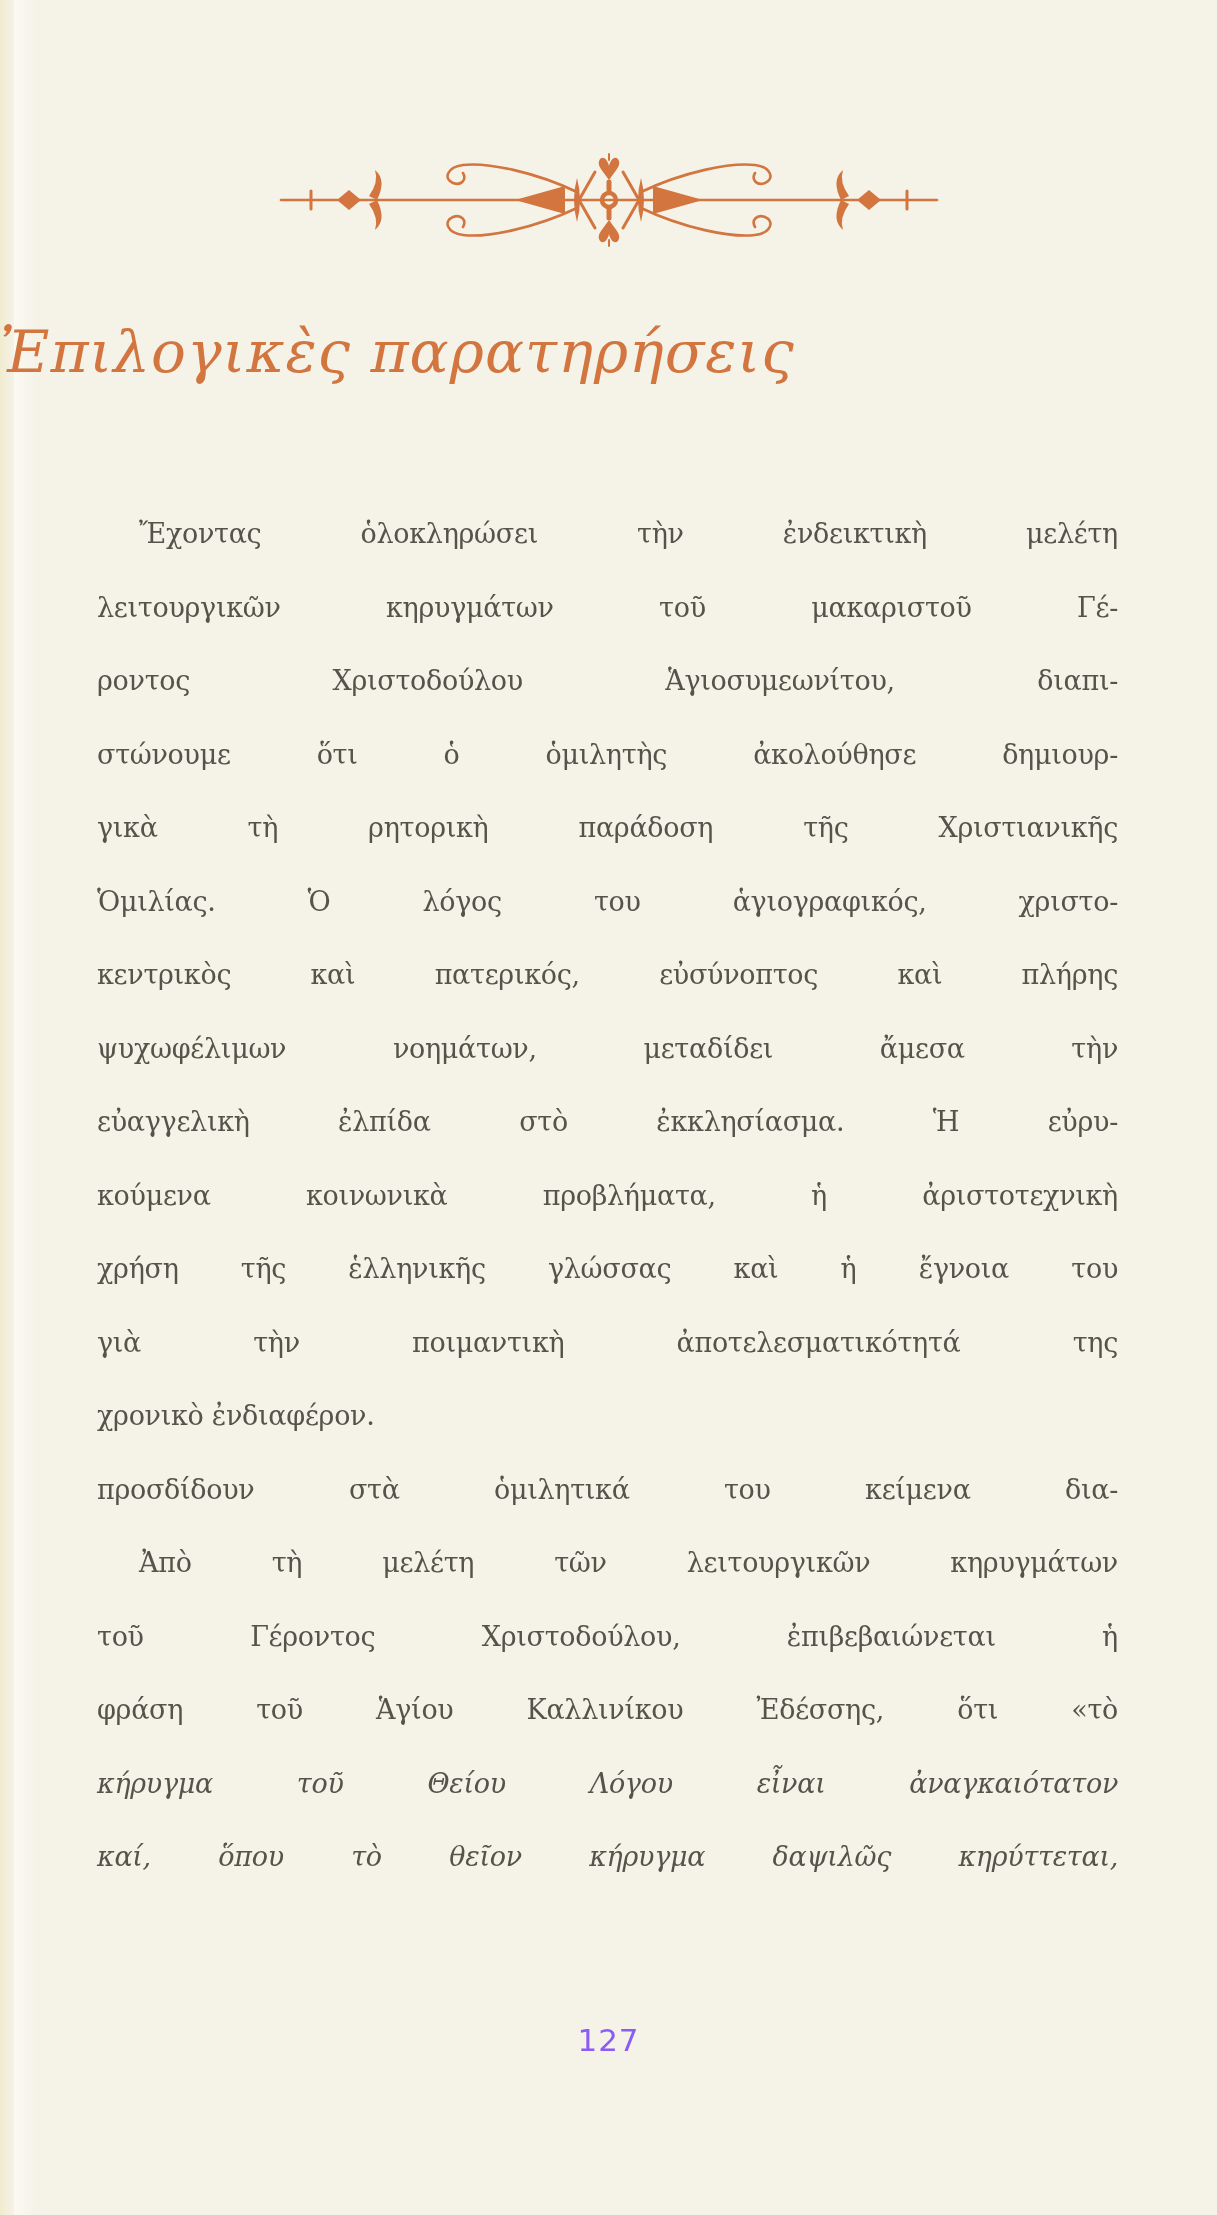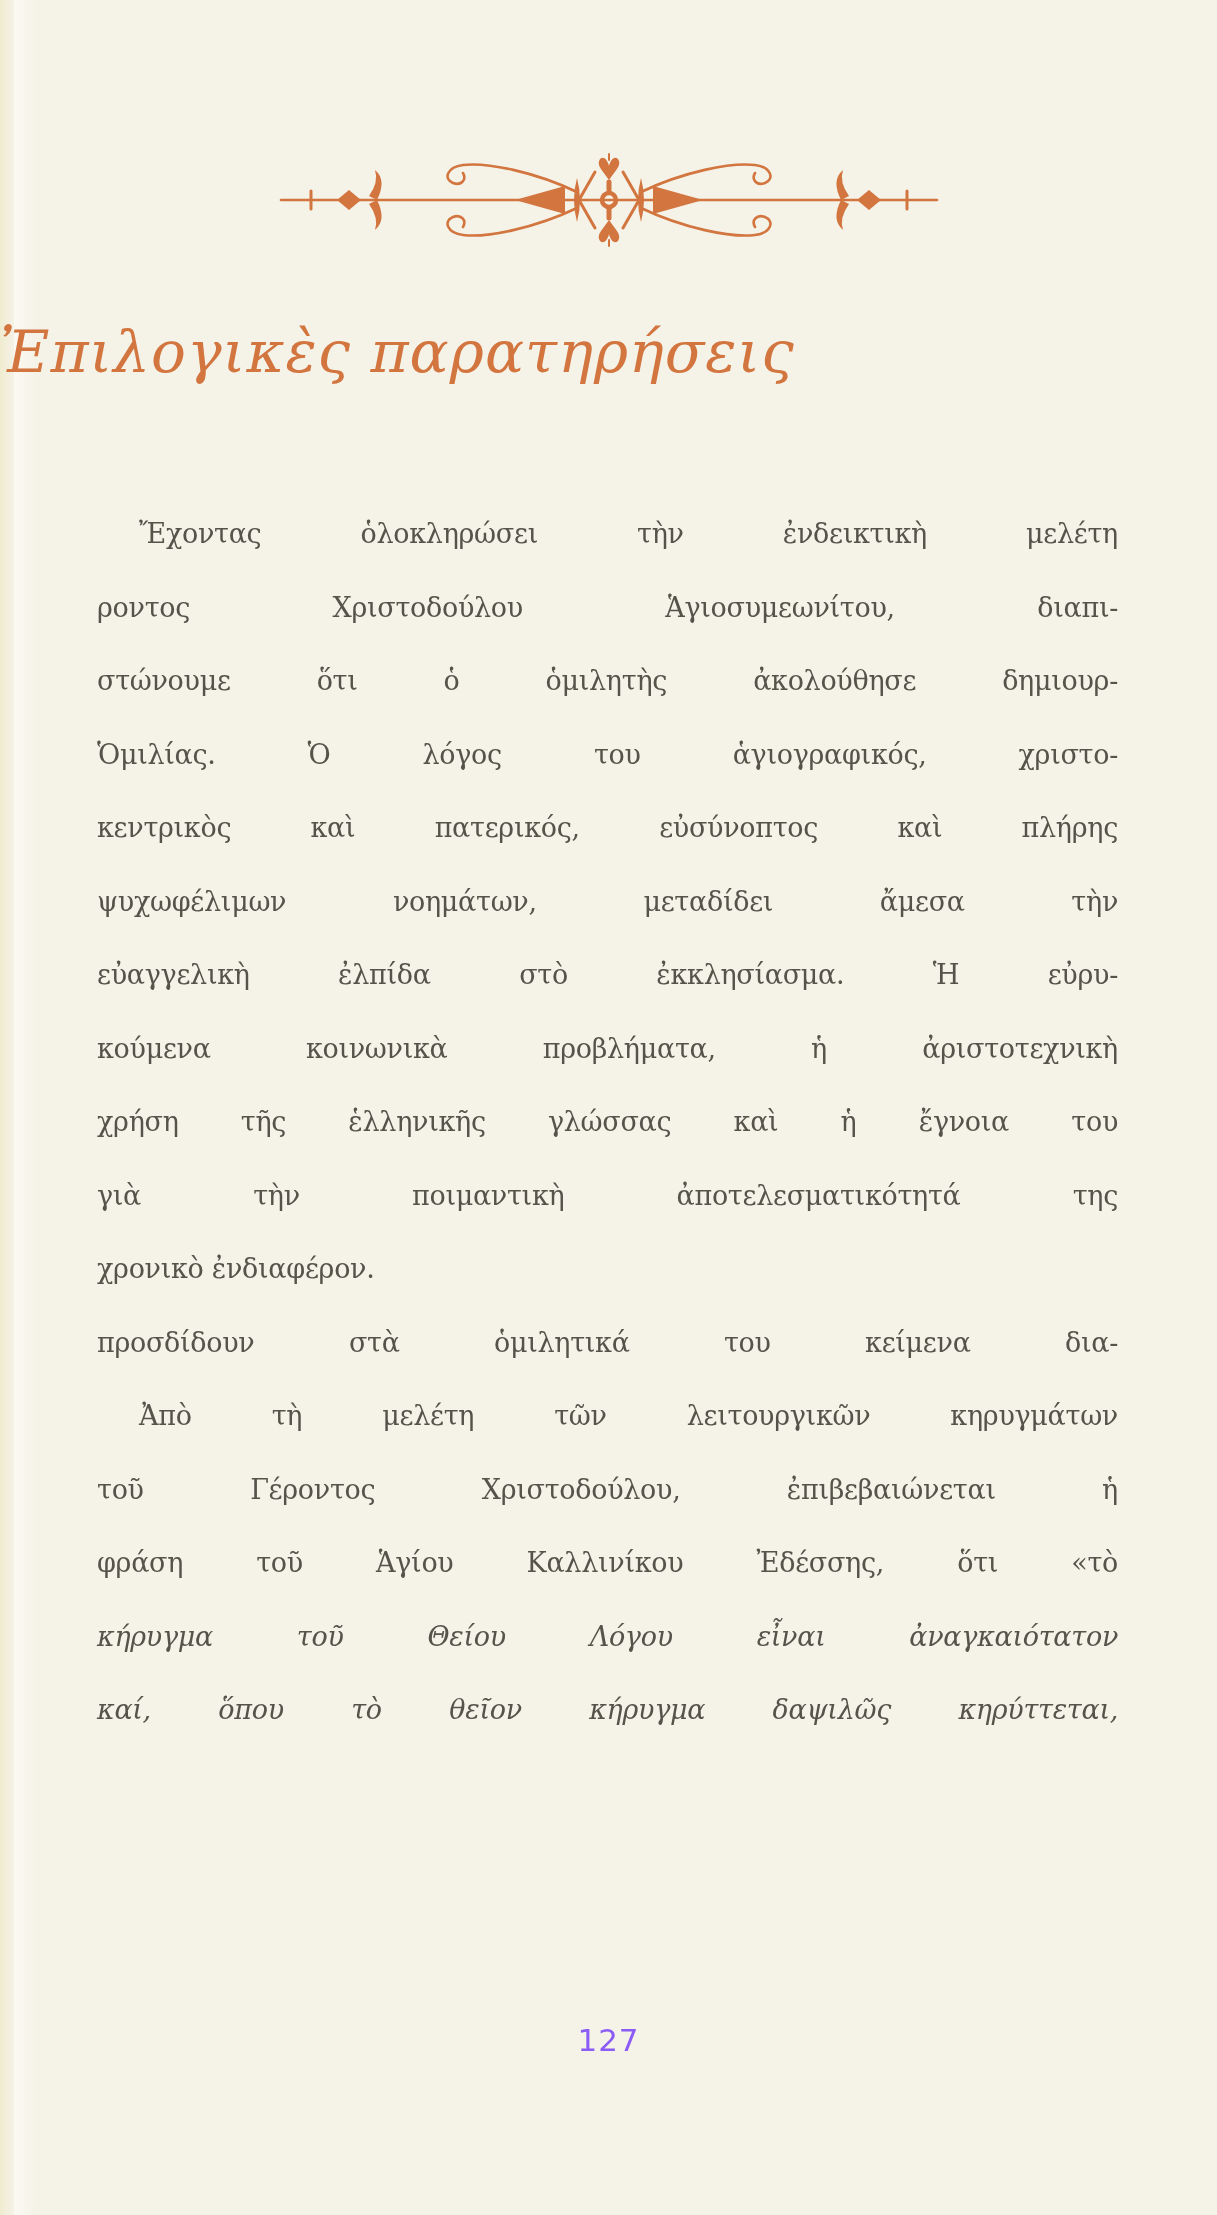--- a/index.html
+++ b/index.html
@@ -115,22 +115,24 @@
     <line x1="332" y1="2" x2="332" y2="8" stroke-width="2"></line>
     <path d="M332 68 C 325 78 319 83 323 89 C 327 93 331 87 332 82 C 333 87 337 93 341 89 C 345 83 339 78 332 68 Z" fill="#d2753f" stroke="none"></path>
     <line x1="332" y1="88" x2="332" y2="94" stroke-width="2"></line>
   </svg>
 </div>
 
 <h1 class="heading">Ἐπιλογικὲς παρατηρήσεις</h1>
 
 <div class="body-text">
   <div class="line indent">Ἔχοντας ὁλοκληρώσει τὴν ἐνδεικτικὴ μελέτη</div>
+  <div class="line">λειτουργικῶν κηρυγμάτων τοῦ μακαριστοῦ Γέ-</div>
   <div class="line">ροντος Χριστοδούλου Ἁγιοσυμεωνίτου, διαπι-</div>
   <div class="line">στώνουμε ὅτι ὁ ὁμιλητὴς ἀκολούθησε δημιουρ-</div>
+  <div class="line">γικὰ τὴ ρητορικὴ παράδοση τῆς Χριστιανικῆς</div>
   <div class="line">Ὁμιλίας. Ὁ λόγος του ἁγιογραφικός, χριστο-</div>
   <div class="line">κεντρικὸς καὶ πατερικός, εὐσύνοπτος καὶ πλήρης</div>
   <div class="line">ψυχωφέλιμων νοημάτων, μεταδίδει ἄμεσα τὴν</div>
   <div class="line">εὐαγγελικὴ ἐλπίδα στὸ ἐκκλησίασμα. Ἡ εὐρυ-</div>
   <div class="line">κούμενα κοινωνικὰ προβλήματα, ἡ ἀριστοτεχνικὴ</div>
   <div class="line">χρήση τῆς ἑλληνικῆς γλώσσας καὶ ἡ ἔγνοια του</div>
   <div class="line">γιὰ τὴν ποιμαντικὴ ἀποτελεσματικότητά της</div>
   <div class="line flush">χρονικὸ ἐνδιαφέρον.</div>
   <div class="line">προσδίδουν στὰ ὁμιλητικά του κείμενα δια-</div>
   <div class="line indent">Ἀπὸ τὴ μελέτη τῶν λειτουργικῶν κηρυγμάτων</div>

